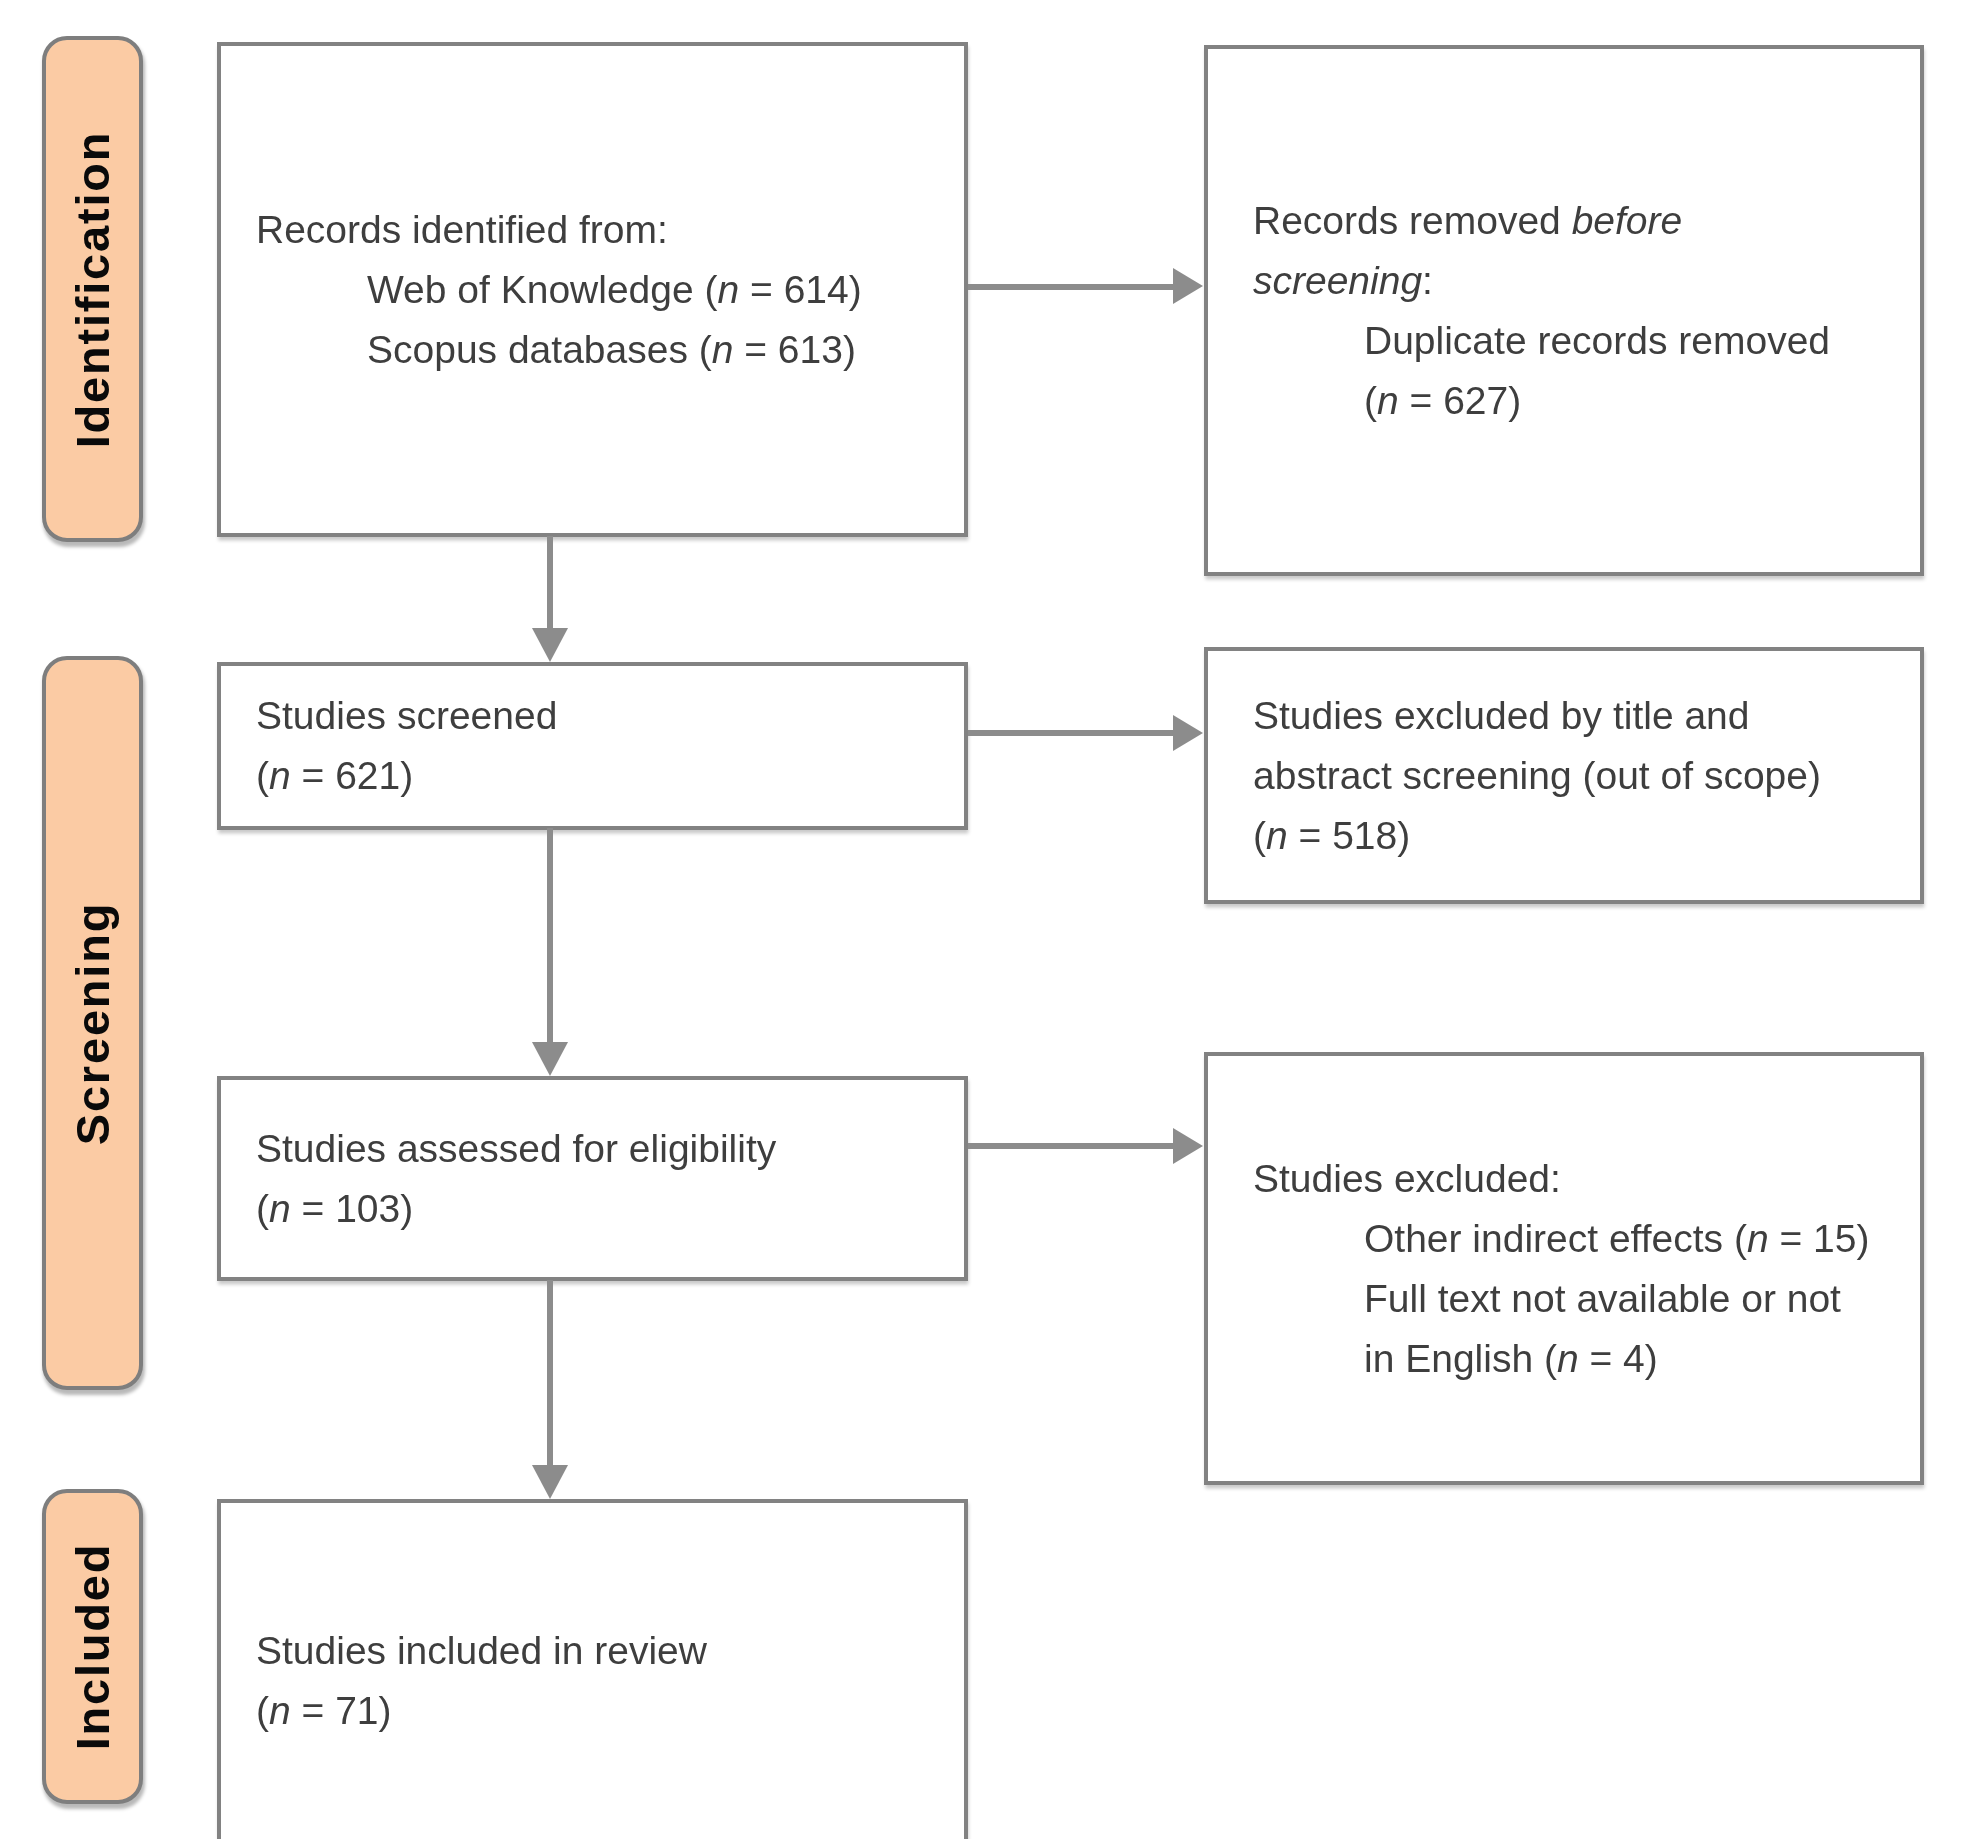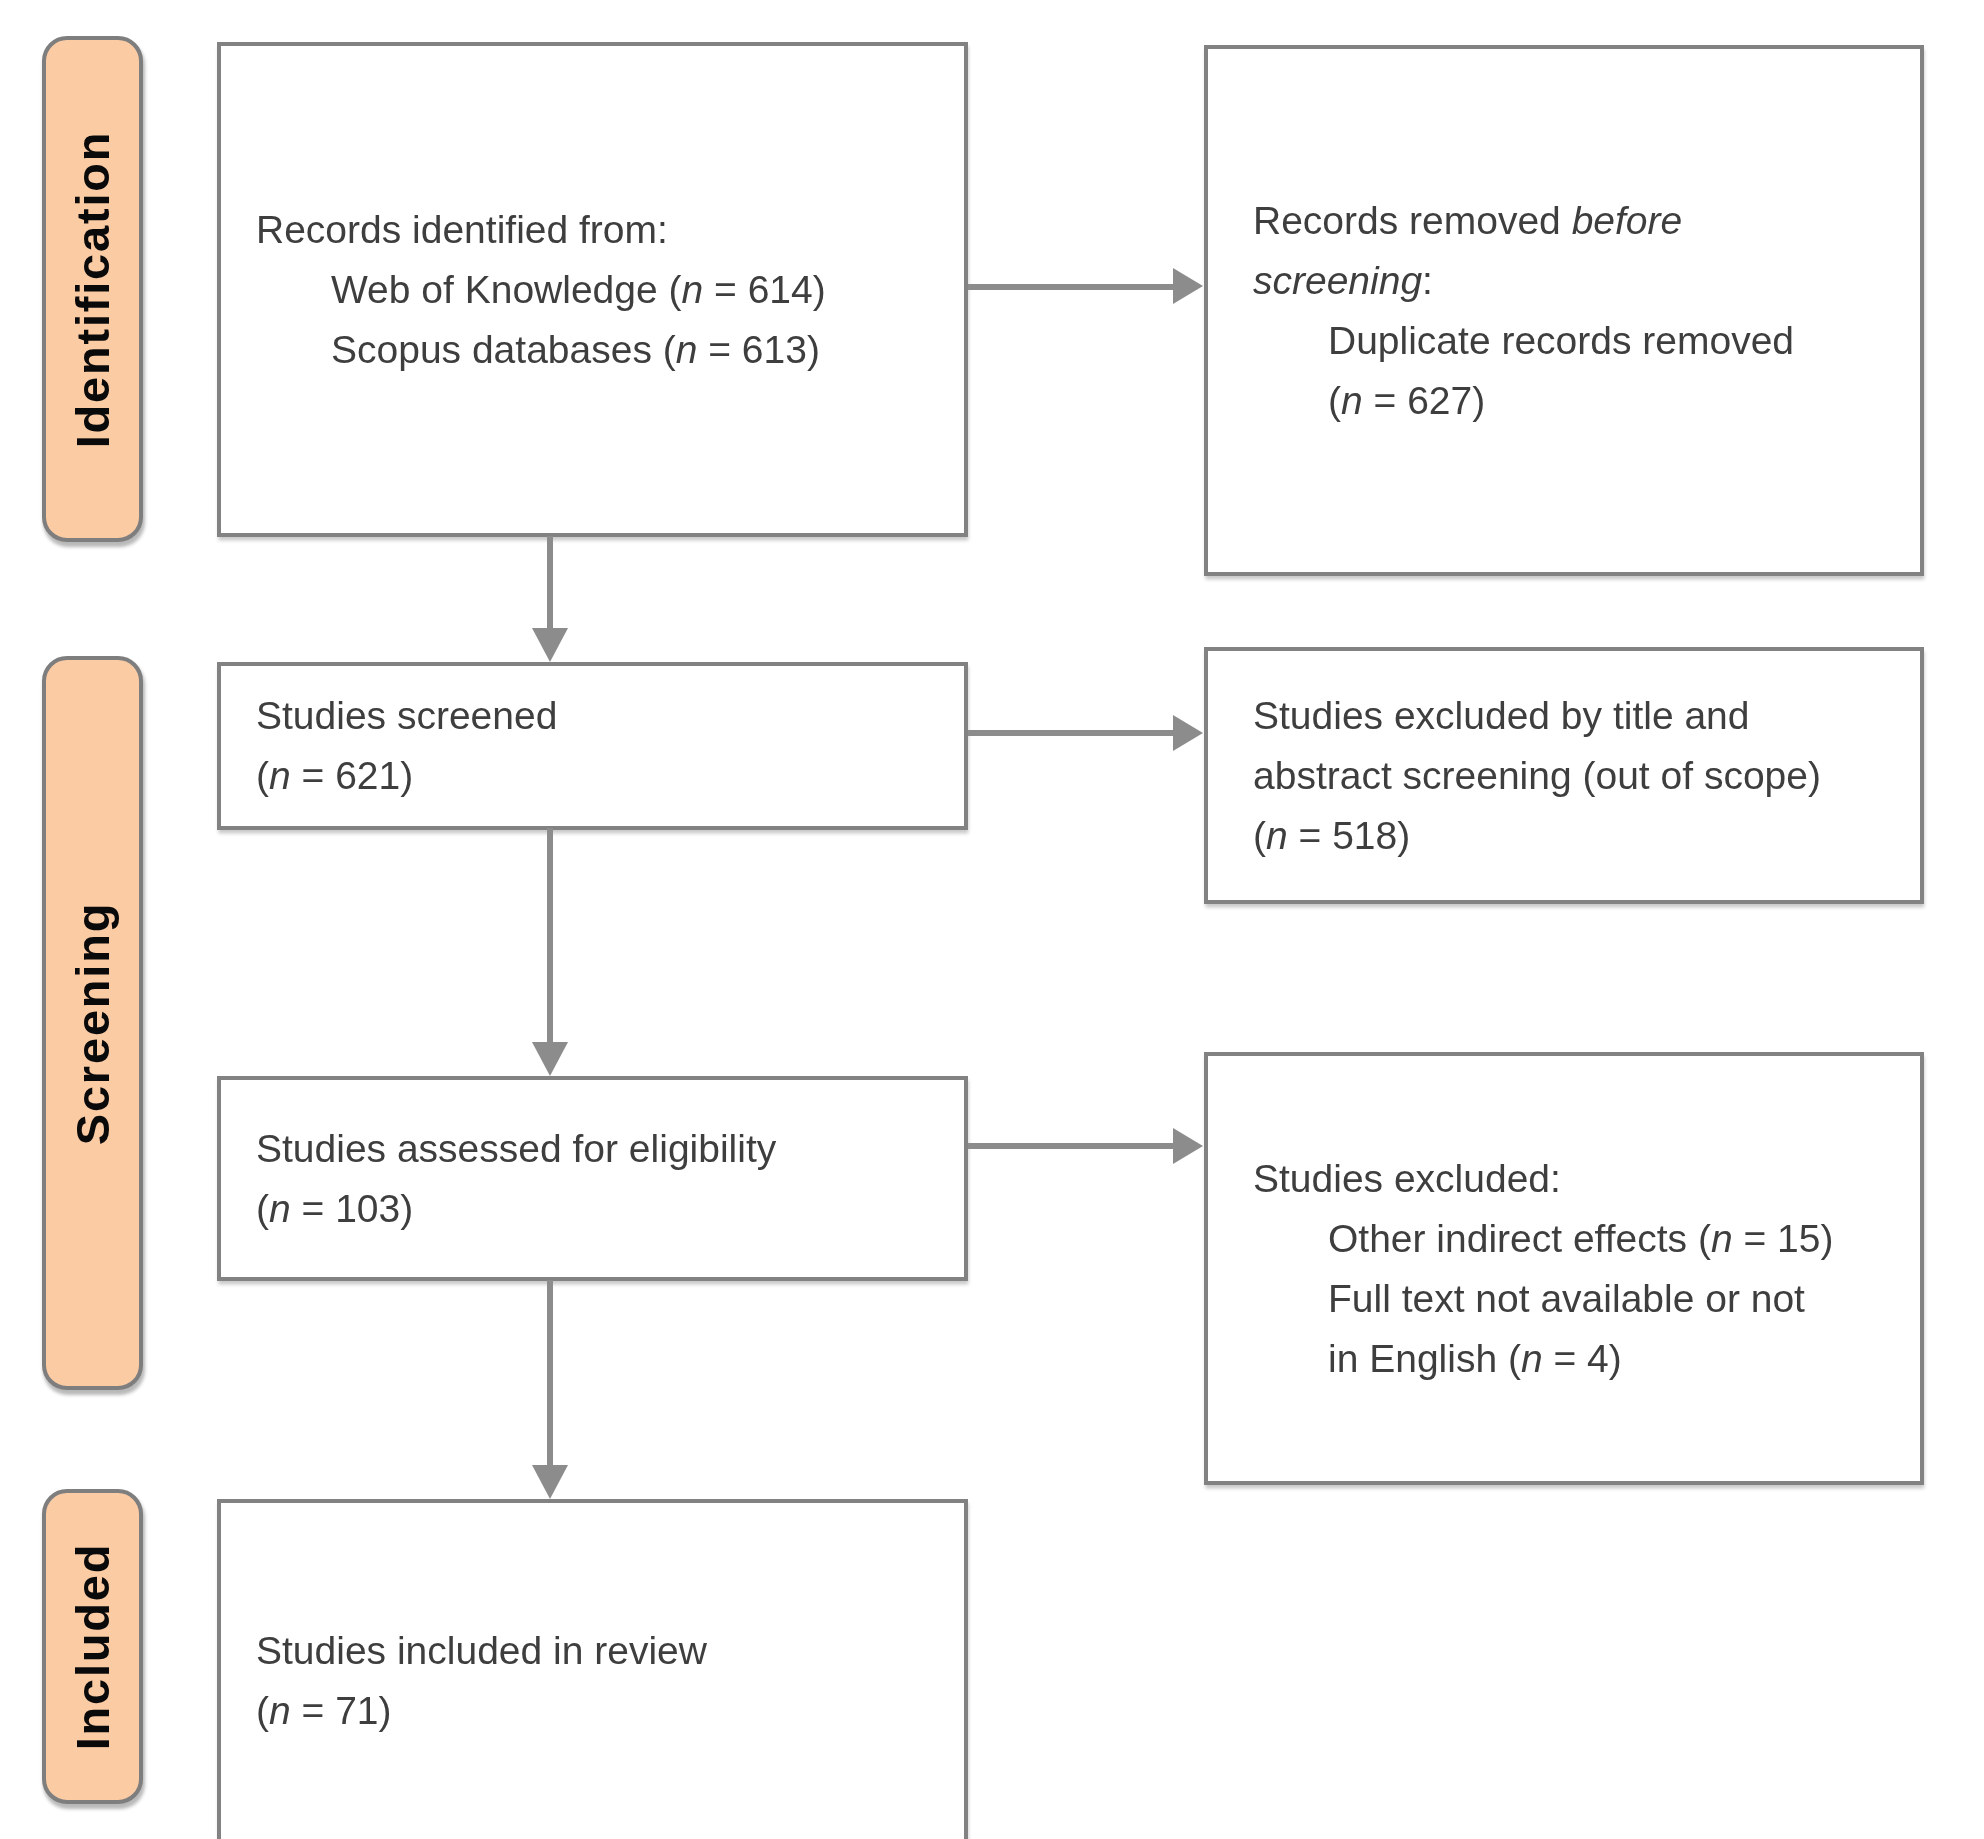--- a/index.html
+++ b/index.html
@@ -52,21 +52,21 @@
     padding-right:12px;
   }
   .col-left .box-text{padding-left:35px;}
   .col-right .box-text{padding-left:45px;}
   .line{
     font-size:39px;
     line-height:60px;
     color:var(--text);
     white-space:nowrap;
   }
-  .line.ind{margin-left:75px;}
+  .line.ind{margin-left:111px;}
   .it{font-style:italic;}
   
   .shaft-h{position:absolute;height:6px;background:var(--arrow);}
   .shaft-v{position:absolute;width:6px;background:var(--arrow);}
   .head-right{
     position:absolute;width:0;height:0;
     border-top:18px solid transparent;
     border-bottom:18px solid transparent;
     border-left:30px solid var(--arrow);
   }

